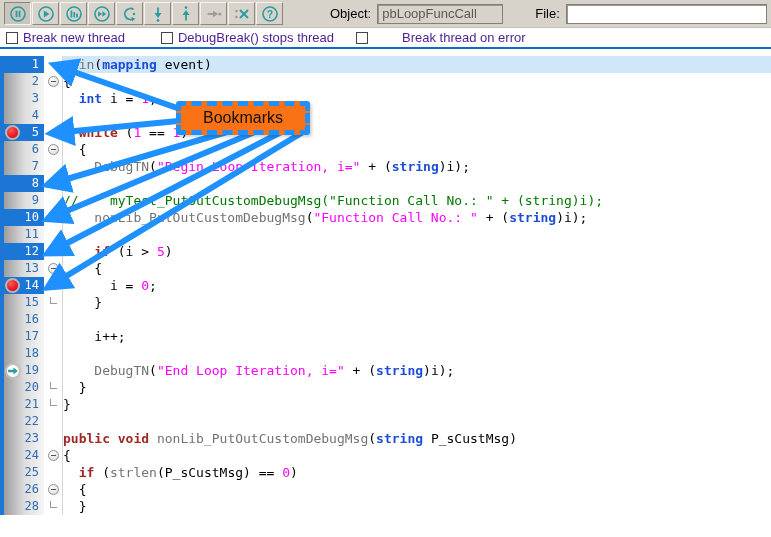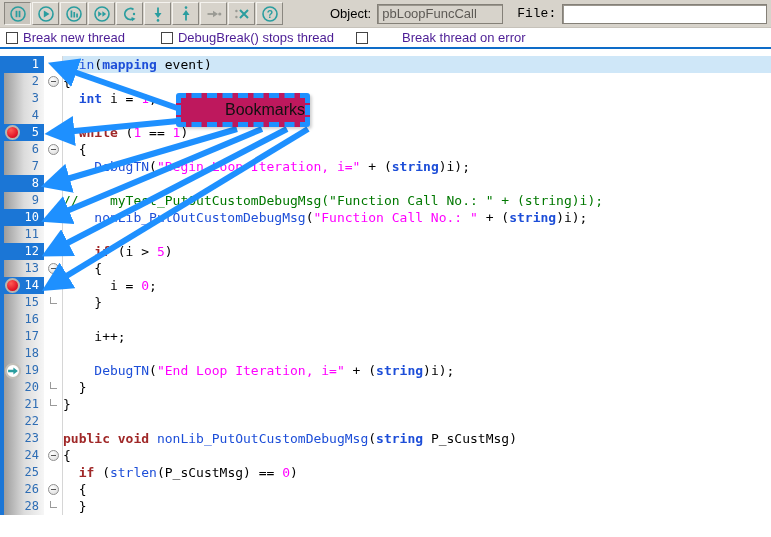--- a/index.html
+++ b/index.html
@@ -9,21 +9,21 @@
 
   
   .toolbar { height:28px; background:#d7d3cb; display:flex; align-items:center;
              padding:0 4px; border-bottom:1px solid #c6c2ba; }
   .tbtn { width:27px; height:23px; margin-right:1px; background:#d7d3cb;
           border:1px solid; border-color:#f4f2ee #8a8780 #8a8780 #f4f2ee;
           display:flex; align-items:center; justify-content:center; cursor:pointer; }
   .tbtn.pressed { background:#c9c5bd; border-color:#8a8780 #f4f2ee #f4f2ee #8a8780; }
   .tbtn svg { display:block; }
   .tb-label { font-size:13px; color:#000; margin:0 6px 0 46px; }
-  .tb-label.file { margin-left:14px;font-family:Liberation Mono, monospace; }
+  .tb-label.file { margin-left:32px; }
   .tb-field { height:20px; font-size:13px; font-family:"Liberation Sans",sans-serif;
               border:1px solid #848078; box-shadow:inset 1px 1px 0 #9a968e;
               padding:0 4px; }
   .tb-field.object { width:126px; background:#d7d3cb; color:#5d5a55; }
   .tb-field.file   { width:224px; background:#ffffff; color:#000; }
 
   
   .optionbar { height:19px; background:#fff; display:flex; align-items:center;
                font-size:13px; color:#4c1d95; }
   .opt { display:flex; align-items:center; cursor:pointer; }
@@ -56,30 +56,30 @@
              background:radial-gradient(circle at 35% 30%,#ffffff,#d8d8d8);
              position:relative; cursor:pointer; }
   .foldbtn::after { content:""; position:absolute; left:2px; right:2px; top:4px;
                     height:1px; background:#555; }
   .foldend { width:7px; height:7px; border-left:1px solid #9a9a9a;
              border-bottom:1px solid #9a9a9a; margin-top:-4px; }
   .code { flex:1; white-space:pre; font-size:13px; color:#000; cursor:text; }
   .row.hl .code { background:#cfe7f8; }
   .seg.k1 { color:#1d4ed8; font-weight:bold; }
   .seg.k2 { color:#a02828; font-weight:bold; }
-  .seg.fn { color:#1d4ed8; }
+  .seg.fn { color:#737373; }
   .seg.s  { color:#ff00ff; }
   .seg.c  { color:#007800; }
 
   
   .arrows { position:absolute; left:0; top:0; width:771px; height:487px;
             pointer-events:none; }
-  .callout { position:absolute; left:176px; top:44px; width:134px; height:34px;
-             background:#be185d; border:5px dashed #1e90ff; border-radius:3px;
-             display:flex; align-items:center; justify-content:flex-end;
+  .callout { position:absolute; left:176px; top:52px; width:134px; height:34px;
+             background:#f97316; border:5px dashed #1e90ff; border-radius:3px;
+             display:flex; align-items:center; justify-content:center;
              font-family:"Liberation Sans",sans-serif; font-size:16px; color:#111;
              box-shadow:2px 2px 3px rgba(0,0,0,.18); }
 </style>
 </head>
 <body>
 
 <div class="window">
 
   <div class="toolbar">
     <div id="tb-buttons" style="display:flex;">

